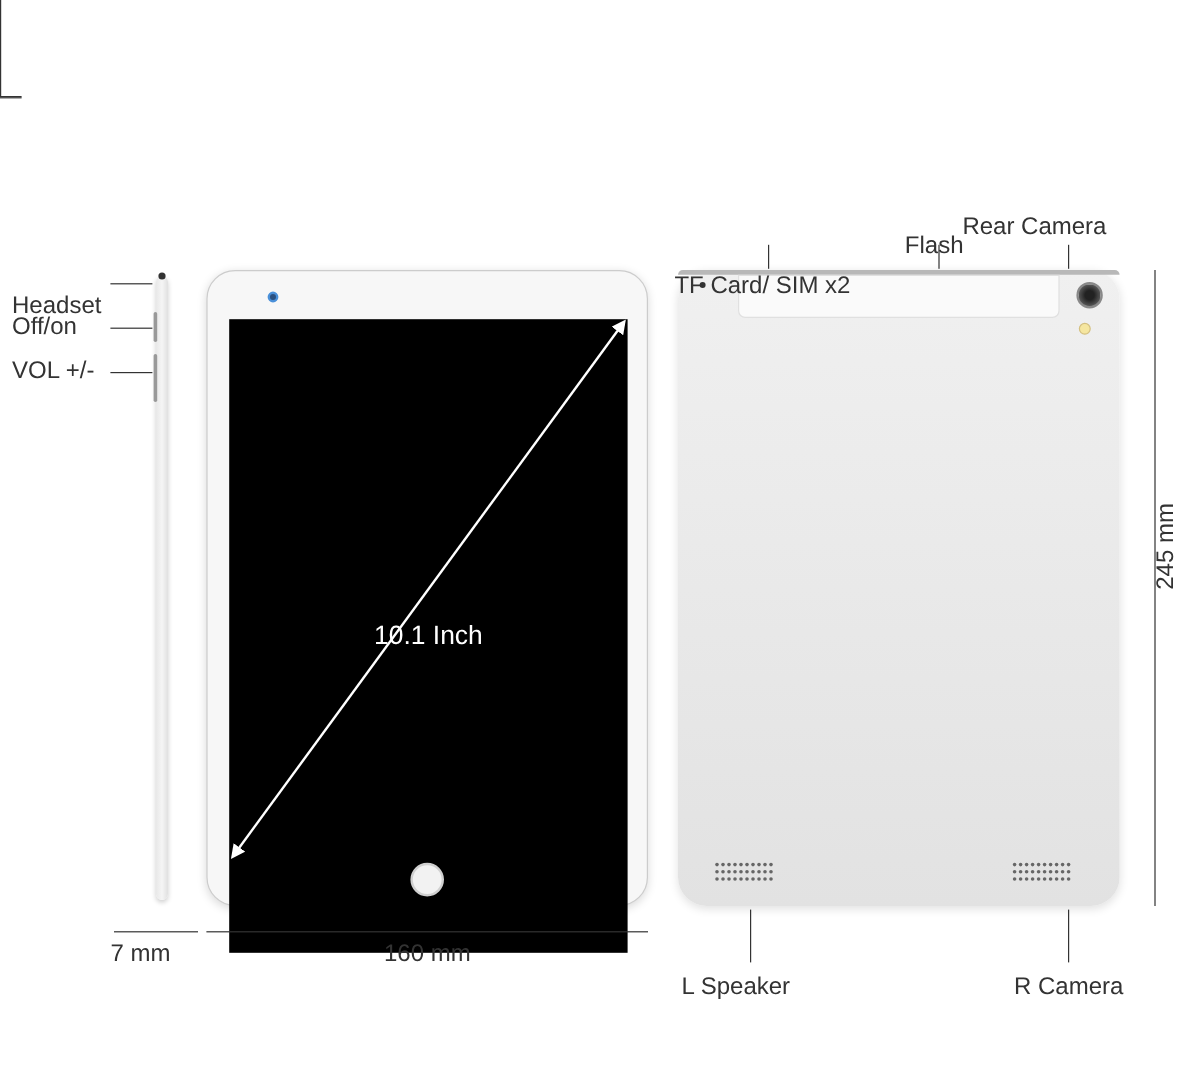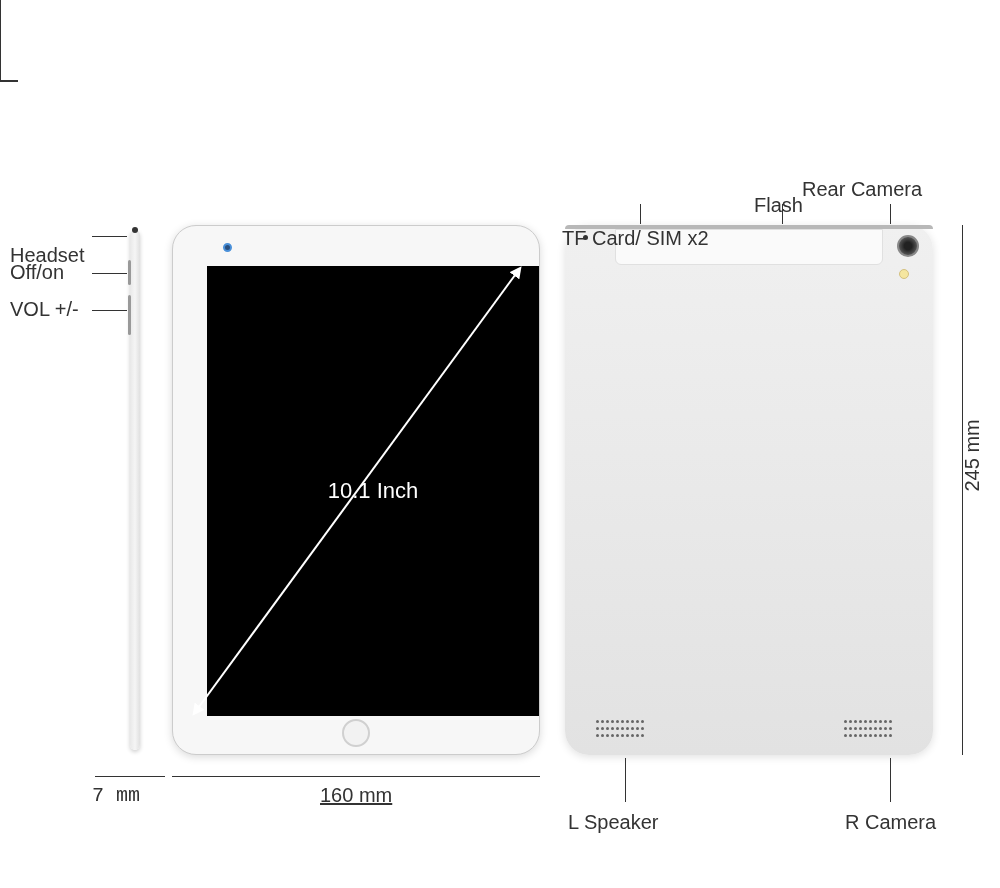--- a/index.html
+++ b/index.html
@@ -65,24 +65,24 @@
     top: 225px;
     width: 368px;
     height: 530px;
     background: #f7f7f7;
     border: 1px solid #ccc;
     border-radius: 24px;
     box-shadow: 0 2px 8px rgba(0,0,0,0.15);
   }
   .screen {
     position: absolute;
-    left: 34px;
+    left: 18px;
     top: 40px;
     width: 332px;
-    height: 450px;
+    height: 528px;
     background: #000;
     padding-left: 23px;
   }
   .diag-line {
     position: absolute;
     left: 18px;
     top: 40px;
     width: 332px;
     height: 450px;
     pointer-events: none;
@@ -208,26 +208,26 @@
   .line-lspeaker { left: 625px; top: 758px; height: 44px; }
   .line-rspeaker { left: 890px; top: 758px; height: 44px; }
   
   
   .dim-bar-h { position: absolute; height: 1px; background: #333; }
   .dim-bar-v { position: absolute; width: 1px; background: #333; }
   
   .dim-thickness { left: 95px; top: 776px; width: 70px; height:1px; background:#333; }
   .dim-thickness-l { left: 120px; top: 758px; width: 1px; height: 20px; background:#333; }
   .dim-thickness-r { left: 145px; top: 758px; width: 1px; height: 20px; background:#333; }
-  .label-thickness { left: 92px; top: 784px; font-family: Liberation Mono, monospace; }
+  .label-thickness { left: 92px; top: 784px; }
   
   .dim-width { left: 172px; top: 776px; width: 368px; }
   .dim-width-l { left: 172px; top: 758px; width:1px; height:20px; background:#333; }
   .dim-width-r { left: 539px; top: 758px; width:1px; height:20px; background:#333; }
-  .label-width { left: 320px; top: 784px; text-decoration: underline; }
+  .label-width { left: 320px; top: 784px; }
   
   .dim-height { left: 962px; top: 225px; height: 530px; }
   .dim-height-t { left: 946px; top: 225px; width:18px; height:1px; background:#333; }
   .dim-height-b { left: 946px; top: 755px; width:18px; height:1px; background:#333; }
   .label-height { left: 972px; top: 480px; transform: rotate(-90deg); transform-origin: left center; }
 </style>
 </head>
 <body>
 
 <div class="side-view">

